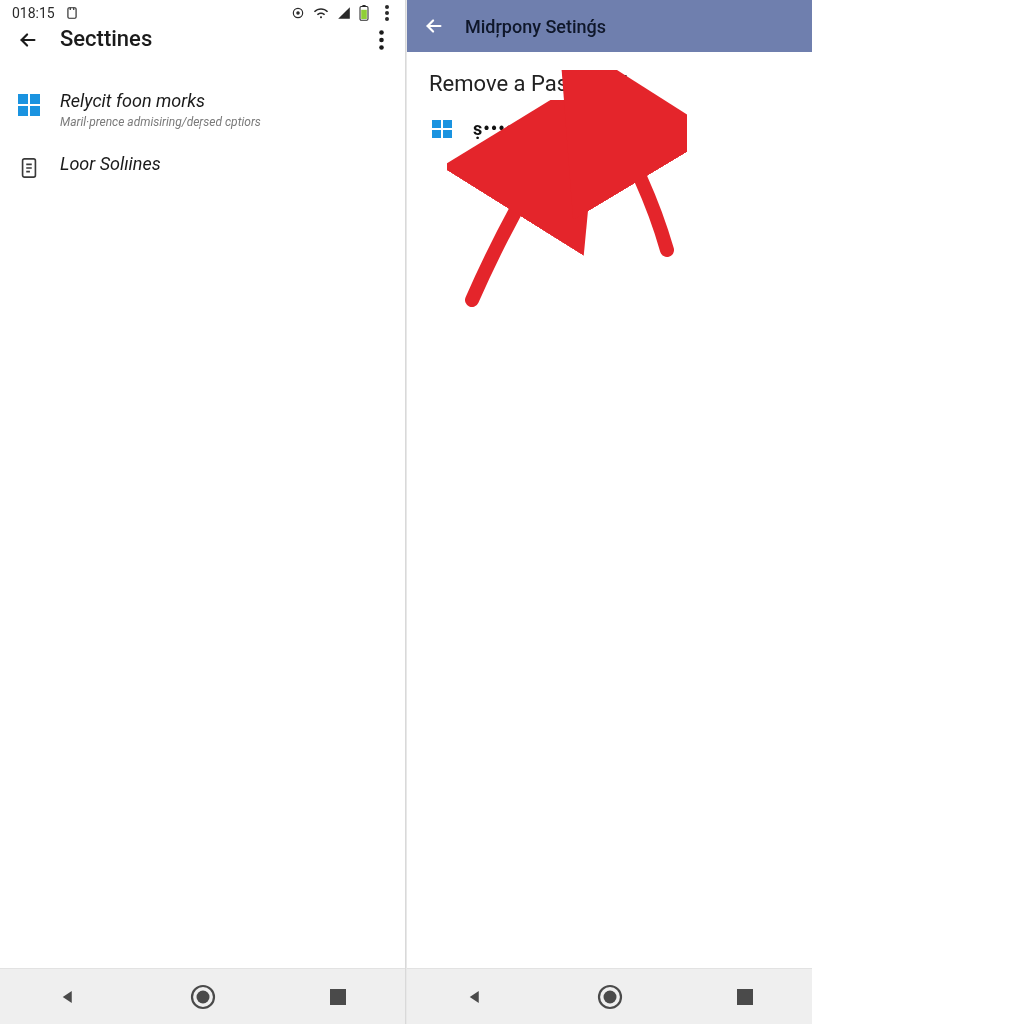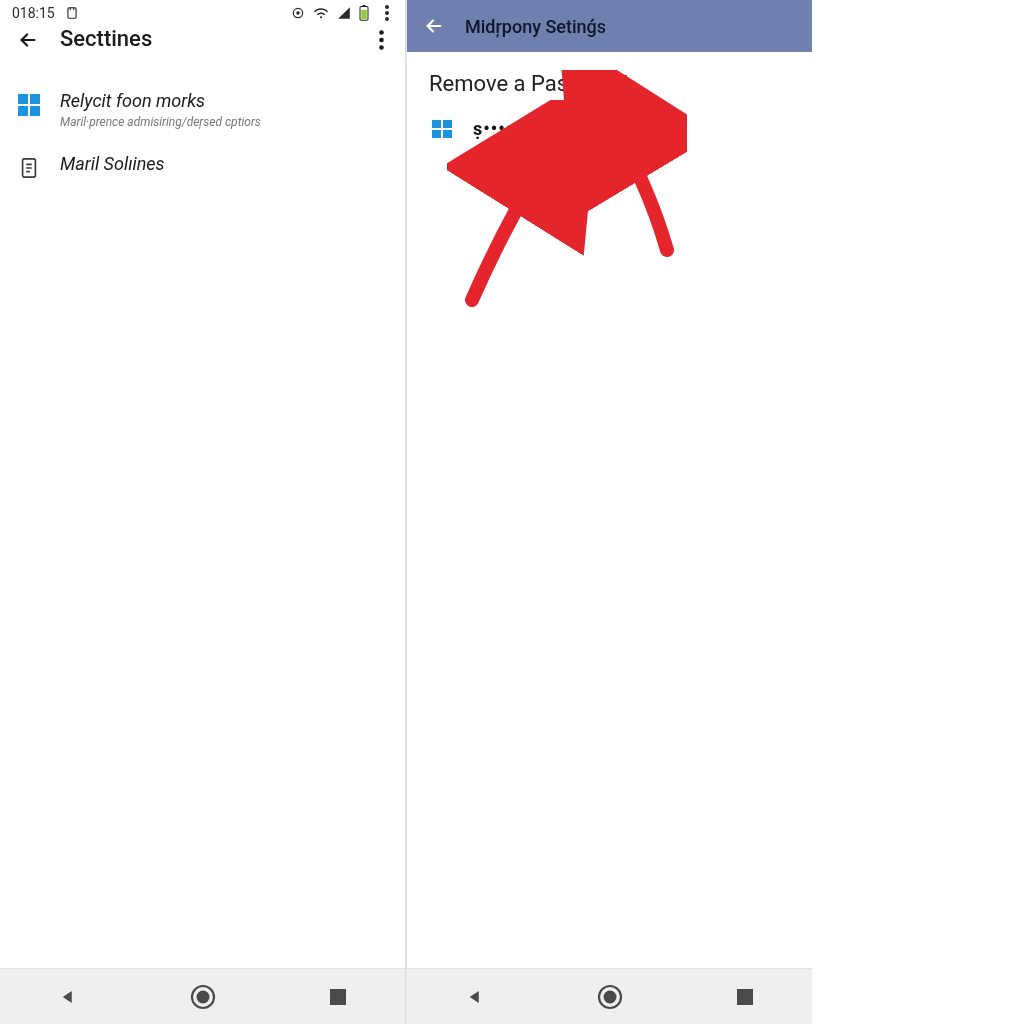--- a/index.html
+++ b/index.html
@@ -137,21 +137,21 @@
       </div>
 
       <div class="row" style="padding-top:14px;">
         <div class="lead">
           <svg width="20" height="22" viewBox="0 0 20 24" fill="none" stroke="#3a3a3a" stroke-width="1.8">
               <rect x="3" y="2" width="14" height="20" rx="2"></rect>
               <path d="M7 8h6M7 12h6M7 16h4"></path>
             </svg>
         </div>
         <div class="texts">
-          <div class="primary">Maril Solıines</div>
+          <div class="primary">Loor Solıines</div>
         </div>
       </div>
     </div>
 
     <div class="navbar">
       <div class="navbtn">
         <svg width="18" height="18" viewBox="0 0 24 24" fill="#4a4a4a">
             <path d="M17 4v16L5 12 17 4z"></path>
           </svg>
       </div>

